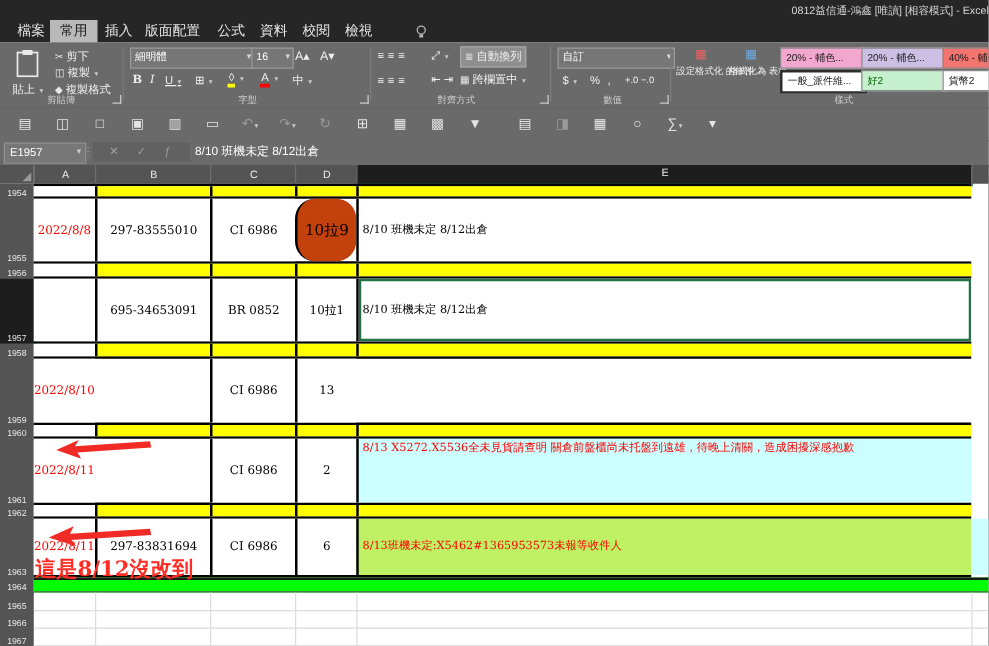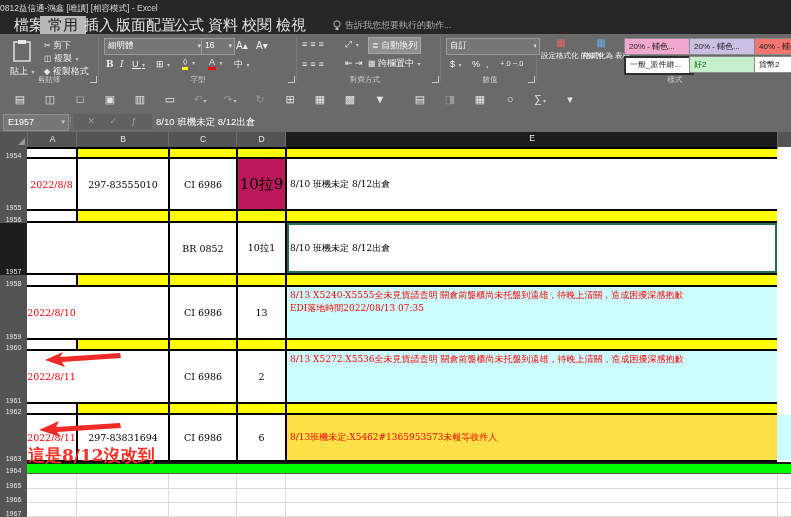--- a/index.html
+++ b/index.html
@@ -1,23 +1,23 @@
 <!DOCTYPE html>
 <html><head>
 <meta charset="utf-8">
 <style>
   html,body{margin:0;padding:0;background:#333;}
   #app{position:relative;width:791px;height:517px;overflow:hidden;background:#fff;
        font-family:"Liberation Sans",sans-serif;-webkit-font-smoothing:antialiased;}
   .abs{position:absolute;}
   
   .titlebar{left:0;top:0;width:791px;height:16px;background:#262626;color:#d6d6d6;
-            font-size:8.5px;text-align:left;line-height:16px;}
+            font-size:8.5px;text-align:right;line-height:16px;}
   .tabrow{left:0;top:16px;width:791px;height:18px;background:#262626;}
-  .tab{position:absolute;top:0;height:18px;line-height:18px;font-size:15px;color:#e3e3e3;
+  .tab{position:absolute;top:0;height:18px;line-height:18px;font-size:11px;color:#e3e3e3;
        padding:0 8px;cursor:default;}
   .tab.active{background:#b9b9b9;color:#1c1c1c;}
   .tellme{position:absolute;top:0;height:18px;line-height:18px;font-size:9px;color:#a9a9a9;}
   .ribbon{left:0;top:34px;width:791px;height:52px;background:#6a6a6a;border-bottom:1px solid #585858;}
   .grplabel{position:absolute;bottom:1px;font-size:7.5px;color:#cfcfcf;width:70px;text-align:center;}
   .gsep{position:absolute;top:3px;height:44px;width:1px;background:#7b7b7b;}
   .launch{position:absolute;bottom:3px;width:6px;height:6px;border-right:1px solid #c9c9c9;border-bottom:1px solid #c9c9c9;}
   .rbtn{position:absolute;color:#efefef;font-size:9px;line-height:12px;white-space:nowrap;}
   .rico{color:#e8e8e8;font-size:10px;}
   .combo{position:absolute;height:15px;background:#767676;border:1px solid #9a9a9a;color:#fff;
@@ -60,21 +60,20 @@
 <div id="app">
 
   <div class="abs titlebar">0812益信通-鴻鑫 [唯讀] [相容模式] - Excel</div>
 
   <div class="abs tabrow">
     <span id="tabs"><span class="tab" style="left: 6px;">檔案</span><span class="tab active" style="left: 40px;">常用</span><span class="tab" style="left: 76px;">插入</span><span class="tab" style="left: 108px;">版面配置</span><span class="tab" style="left: 166px;">公式</span><span class="tab" style="left: 200px;">資料</span><span class="tab" style="left: 234px;">校閱</span><span class="tab" style="left: 268px;">檢視</span></span>
     <svg class="abs" style="left:332px;top:4px" width="10" height="11" viewBox="0 0 10 11">
       <circle cx="5" cy="4" r="3.2" fill="none" stroke="#b9b9b9" stroke-width="1"></circle>
       <rect x="3.5" y="7.5" width="3" height="2.5" fill="#b9b9b9"></rect>
     </svg>
-    <span class="tellme" style="left:345px">告訴我您想要執行的動作...</span>
   </div>
 
   <div class="abs ribbon">
 
     <svg class="abs" style="left:12px;top:5px" width="20" height="24" viewBox="0 0 20 24">
       <rect x="2" y="3" width="16" height="19" fill="none" stroke="#e8e8e8" stroke-width="1.4"></rect>
       <rect x="6" y="1" width="8" height="4" fill="#e8e8e8"></rect>
     </svg>
     <div class="rbtn" style="left:10px;top:31px">
       <span>貼上</span> <span class="qdd">▾</span></div>
@@ -175,59 +174,56 @@
         <div class="abs cellserif" style="left: 49px; top: 0px; width: 92px; height: 100%; background: rgb(255, 255, 0); border-left: 2px solid rgb(0, 0, 0); box-sizing: border-box; overflow: hidden;"></div>
         <div class="abs cellserif" style="left: 141px; top: 0px; width: 68px; height: 100%; background: rgb(255, 255, 0); border-left: 2px solid rgb(0, 0, 0); box-sizing: border-box; overflow: hidden;"></div>
         <div class="abs cellserif" style="left: 209px; top: 0px; width: 49px; height: 100%; background: rgb(255, 255, 0); border-left: 2px solid rgb(0, 0, 0); box-sizing: border-box; overflow: hidden;"></div>
         <div class="abs cellserif" style="left: 258px; top: 0px; width: 492px; height: 100%; background: rgb(255, 255, 0); border-left: 2px solid rgb(0, 0, 0); box-sizing: border-box; overflow: hidden;"></div>
       </div>
       <div class="rowhdr" style="top: 159px; height: 52px;">1955</div>
       <div class="abs" style="left: 27px; top: 159px; width: 750px; height: 52px; border-bottom: 2px solid rgb(0, 0, 0); box-sizing: border-box;">
         <div class="abs cellserif" style="left: 0px; top: 0px; width: 49px; height: 100%; background: rgb(255, 255, 255); box-sizing: border-box; overflow: hidden; display: flex; align-items: center; justify-content: center; font-size: 9.5px; color: rgb(255, 0, 0);">2022/8/8</div>
         <div class="abs cellserif" style="left: 49px; top: 0px; width: 92px; height: 100%; background: rgb(255, 255, 255); border-left: 2px solid rgb(0, 0, 0); box-sizing: border-box; overflow: hidden; display: flex; align-items: center; justify-content: center; font-size: 9.5px;">297-83555010</div>
         <div class="abs cellserif" style="left: 141px; top: 0px; width: 68px; height: 100%; background: rgb(255, 255, 255); border-left: 2px solid rgb(0, 0, 0); box-sizing: border-box; overflow: hidden; display: flex; align-items: center; justify-content: center; font-size: 9.5px;">CI 6986</div>
-        <div class="abs cellserif" style="left: 209px; top: 0px; width: 49px; height: 100%; background: #be185d; border-left: 2px solid rgb(0, 0, 0); box-sizing: border-box; overflow: hidden; display: flex; align-items: center; justify-content: center; font-size: 15px;">10拉9</div>
+        <div class="abs cellserif" style="left: 209px; top: 0px; width: 49px; height: 100%; background: #c2410c; border-left: 2px solid rgb(0, 0, 0); box-sizing: border-box; overflow: hidden; display: flex; align-items: center; justify-content: center; font-size: 12px; border-radius: 16px;">10拉9</div>
         <div class="abs cellserif" style="left: 258px; top: 0px; width: 492px; height: 100%; background: rgb(255, 255, 255); border-left: 2px solid rgb(0, 0, 0); box-sizing: border-box; overflow: hidden; font-size: 9px; line-height: 13px; padding: 2px 3px; display: flex; align-items: center;">
           <div>8/10 班機未定 8/12出倉</div>
         </div>
       </div>
       <div class="rowhdr" style="top: 211px; height: 12px;">1956</div>
       <div class="abs" style="left: 27px; top: 211px; width: 750px; height: 12px; border-bottom: 2px solid rgb(0, 0, 0); box-sizing: border-box;">
         <div class="abs cellserif" style="left: 0px; top: 0px; width: 49px; height: 100%; background: rgb(255, 255, 255); box-sizing: border-box; overflow: hidden;"></div>
         <div class="abs cellserif" style="left: 49px; top: 0px; width: 92px; height: 100%; background: rgb(255, 255, 0); border-left: 2px solid rgb(0, 0, 0); box-sizing: border-box; overflow: hidden;"></div>
         <div class="abs cellserif" style="left: 141px; top: 0px; width: 68px; height: 100%; background: rgb(255, 255, 0); border-left: 2px solid rgb(0, 0, 0); box-sizing: border-box; overflow: hidden;"></div>
         <div class="abs cellserif" style="left: 209px; top: 0px; width: 49px; height: 100%; background: rgb(255, 255, 0); border-left: 2px solid rgb(0, 0, 0); box-sizing: border-box; overflow: hidden;"></div>
         <div class="abs cellserif" style="left: 258px; top: 0px; width: 492px; height: 100%; background: rgb(255, 255, 0); border-left: 2px solid rgb(0, 0, 0); box-sizing: border-box; overflow: hidden;"></div>
       </div>
       <div class="rowhdr sel" style="top: 223px; height: 52px;">1957</div>
       <div class="abs" style="left: 27px; top: 223px; width: 750px; height: 52px; border-bottom: 2px solid rgb(0, 0, 0); box-sizing: border-box;">
         <div class="abs cellserif" style="left: 0px; top: 0px; width: 49px; height: 100%; background: rgb(255, 255, 255); box-sizing: border-box; overflow: hidden; display: flex; align-items: center; justify-content: center; font-size: 9.5px; color: rgb(255, 0, 0);"></div>
+        <div class="abs cellserif" style="left: 49px; top: 0px; width: 92px; height: 100%; background: rgb(255, 255, 255); border-left: 2px solid rgb(0, 0, 0); box-sizing: border-box; overflow: hidden; display: flex; align-items: center; justify-content: center; font-size: 9.5px;">695-34653091</div>
         <div class="abs cellserif" style="left: 141px; top: 0px; width: 68px; height: 100%; background: rgb(255, 255, 255); border-left: 2px solid rgb(0, 0, 0); box-sizing: border-box; overflow: hidden; display: flex; align-items: center; justify-content: center; font-size: 9.5px;">BR 0852</div>
         <div class="abs cellserif" style="left: 209px; top: 0px; width: 49px; height: 100%; background: rgb(255, 255, 255); border-left: 2px solid rgb(0, 0, 0); box-sizing: border-box; overflow: hidden; display: flex; align-items: center; justify-content: center; font-size: 9.5px;">10拉1</div>
         <div class="abs cellserif" style="left: 258px; top: 0px; width: 492px; height: 100%; background: rgb(255, 255, 255); border-left: 2px solid rgb(0, 0, 0); box-sizing: border-box; overflow: hidden; font-size: 9px; line-height: 13px; padding: 2px 3px; display: flex; align-items: center; box-shadow: rgb(33, 115, 70) 0px 0px 0px 2px inset;">
           <div>8/10 班機未定 8/12出倉</div>
         </div>
       </div>
       <div class="rowhdr" style="top: 275px; height: 12px;">1958</div>
       <div class="abs" style="left: 27px; top: 275px; width: 750px; height: 12px; border-bottom: 2px solid rgb(0, 0, 0); box-sizing: border-box;">
         <div class="abs cellserif" style="left: 0px; top: 0px; width: 49px; height: 100%; background: rgb(255, 255, 255); box-sizing: border-box; overflow: hidden;"></div>
         <div class="abs cellserif" style="left: 49px; top: 0px; width: 92px; height: 100%; background: rgb(255, 255, 0); border-left: 2px solid rgb(0, 0, 0); box-sizing: border-box; overflow: hidden;"></div>
         <div class="abs cellserif" style="left: 141px; top: 0px; width: 68px; height: 100%; background: rgb(255, 255, 0); border-left: 2px solid rgb(0, 0, 0); box-sizing: border-box; overflow: hidden;"></div>
         <div class="abs cellserif" style="left: 209px; top: 0px; width: 49px; height: 100%; background: rgb(255, 255, 0); border-left: 2px solid rgb(0, 0, 0); box-sizing: border-box; overflow: hidden;"></div>
         <div class="abs cellserif" style="left: 258px; top: 0px; width: 492px; height: 100%; background: rgb(255, 255, 0); border-left: 2px solid rgb(0, 0, 0); box-sizing: border-box; overflow: hidden;"></div>
       </div>
       <div class="rowhdr" style="top: 287px; height: 53px;">1959</div>
       <div class="abs" style="left: 27px; top: 287px; width: 750px; height: 53px; border-bottom: 2px solid rgb(0, 0, 0); box-sizing: border-box;">
         <div class="abs cellserif" style="left: 0px; top: 0px; width: 49px; height: 100%; background: rgb(255, 255, 255); box-sizing: border-box; overflow: hidden; display: flex; align-items: center; justify-content: center; font-size: 9.5px; color: rgb(255, 0, 0);">2022/8/10</div>
         <div class="abs cellserif" style="left: 141px; top: 0px; width: 68px; height: 100%; background: rgb(255, 255, 255); border-left: 2px solid rgb(0, 0, 0); box-sizing: border-box; overflow: hidden; display: flex; align-items: center; justify-content: center; font-size: 9.5px;">CI 6986</div>
         <div class="abs cellserif" style="left: 209px; top: 0px; width: 49px; height: 100%; background: rgb(255, 255, 255); border-left: 2px solid rgb(0, 0, 0); box-sizing: border-box; overflow: hidden; display: flex; align-items: center; justify-content: center; font-size: 9.5px;">13</div>
-        <div class="abs cellserif note-red" style="left: 258px; top: 0px; width: 492px; height: 100%; background: rgb(204, 255, 255); border-left: 2px solid rgb(0, 0, 0); box-sizing: border-box; overflow: hidden; font-size: 9px; line-height: 13px; padding: 2px 3px;">
-          <div>8/13 X5240-X5555全未見貨請查明 關倉前盤櫃尚未托盤到遠雄，待晚上清關，造成困擾深感抱歉</div>
-          <div>EDI落地時間2022/08/13 07:35</div>
-        </div>
       </div>
       <div class="rowhdr" style="top: 340px; height: 11px;">1960</div>
       <div class="abs" style="left: 27px; top: 340px; width: 750px; height: 11px; border-bottom: 2px solid rgb(0, 0, 0); box-sizing: border-box;">
         <div class="abs cellserif" style="left: 0px; top: 0px; width: 49px; height: 100%; background: rgb(255, 255, 255); box-sizing: border-box; overflow: hidden;"></div>
         <div class="abs cellserif" style="left: 49px; top: 0px; width: 92px; height: 100%; background: rgb(255, 255, 0); border-left: 2px solid rgb(0, 0, 0); box-sizing: border-box; overflow: hidden;"></div>
         <div class="abs cellserif" style="left: 141px; top: 0px; width: 68px; height: 100%; background: rgb(255, 255, 0); border-left: 2px solid rgb(0, 0, 0); box-sizing: border-box; overflow: hidden;"></div>
         <div class="abs cellserif" style="left: 209px; top: 0px; width: 49px; height: 100%; background: rgb(255, 255, 0); border-left: 2px solid rgb(0, 0, 0); box-sizing: border-box; overflow: hidden;"></div>
         <div class="abs cellserif" style="left: 258px; top: 0px; width: 492px; height: 100%; background: rgb(255, 255, 0); border-left: 2px solid rgb(0, 0, 0); box-sizing: border-box; overflow: hidden;"></div>
       </div>
       <div class="rowhdr" style="top: 351px; height: 53px;">1961</div>
@@ -246,21 +242,21 @@
         <div class="abs cellserif" style="left: 141px; top: 0px; width: 68px; height: 100%; background: rgb(255, 255, 0); border-left: 2px solid rgb(0, 0, 0); box-sizing: border-box; overflow: hidden;"></div>
         <div class="abs cellserif" style="left: 209px; top: 0px; width: 49px; height: 100%; background: rgb(255, 255, 0); border-left: 2px solid rgb(0, 0, 0); box-sizing: border-box; overflow: hidden;"></div>
         <div class="abs cellserif" style="left: 258px; top: 0px; width: 492px; height: 100%; background: rgb(255, 255, 0); border-left: 2px solid rgb(0, 0, 0); box-sizing: border-box; overflow: hidden;"></div>
       </div>
       <div class="rowhdr" style="top: 415px; height: 47px;">1963</div>
       <div class="abs" style="left: 27px; top: 415px; width: 750px; height: 47px; border-bottom: 2px solid rgb(0, 0, 0); box-sizing: border-box;">
         <div class="abs cellserif" style="left: 0px; top: 0px; width: 49px; height: 100%; background: rgb(255, 255, 255); box-sizing: border-box; overflow: hidden; display: flex; align-items: center; justify-content: center; font-size: 9.5px; color: rgb(255, 0, 0);">2022/8/11</div>
         <div class="abs cellserif" style="left: 49px; top: 0px; width: 92px; height: 100%; background: rgb(255, 255, 255); border-left: 2px solid rgb(0, 0, 0); box-sizing: border-box; overflow: hidden; display: flex; align-items: center; justify-content: center; font-size: 9.5px;">297-83831694</div>
         <div class="abs cellserif" style="left: 141px; top: 0px; width: 68px; height: 100%; background: rgb(255, 255, 255); border-left: 2px solid rgb(0, 0, 0); box-sizing: border-box; overflow: hidden; display: flex; align-items: center; justify-content: center; font-size: 9.5px;">CI 6986</div>
         <div class="abs cellserif" style="left: 209px; top: 0px; width: 49px; height: 100%; background: rgb(255, 255, 255); border-left: 2px solid rgb(0, 0, 0); box-sizing: border-box; overflow: hidden; display: flex; align-items: center; justify-content: center; font-size: 9.5px;">6</div>
-        <div class="abs cellserif note-red" style="left: 258px; top: 0px; width: 492px; height: 100%; background: #fde047; border-left: 2px solid rgb(0, 0, 0); box-sizing: border-box; overflow: hidden; font-size: 9px; line-height: 13px; padding: 12px 3px; display: flex; align-items: center;">
+        <div class="abs cellserif note-red" style="left: 258px; top: 0px; width: 492px; height: 100%; background: #bef264; border-left: 2px solid rgb(0, 0, 0); box-sizing: border-box; overflow: hidden; font-size: 9px; line-height: 13px; padding: 12px 3px; display: flex; align-items: center;">
           <div>8/13班機未定:X5462#1365953573未報等收件人</div>
         </div>
       </div>
       <div class="abs" style="left: 777px; top: 415px; width: 14px; height: 45px; background: rgb(204, 255, 255);"></div>
       <div class="rowhdr" style="top: 462px; height: 12px;">1964</div>
       <div class="abs" style="left: 27px; top: 462px; width: 764px; height: 12px; background: rgb(0, 255, 0); border-top: 2px solid rgb(26, 26, 26); border-bottom: 1px solid rgb(90, 90, 90); box-sizing: border-box;"></div>
       <div class="rowhdr" style="top: 474px; height: 15px;">1965</div>
       <div class="abs" style="left: 27px; top: 474px; width: 764px; height: 15px; border-bottom: 1px solid rgb(220, 220, 220); box-sizing: border-box;">
         <div class="abs" style="left: 49px; top: 0px; width: 1px; height: 15px; background: rgb(220, 220, 220);"></div>
         <div class="abs" style="left: 141px; top: 0px; width: 1px; height: 15px; background: rgb(220, 220, 220);"></div>

